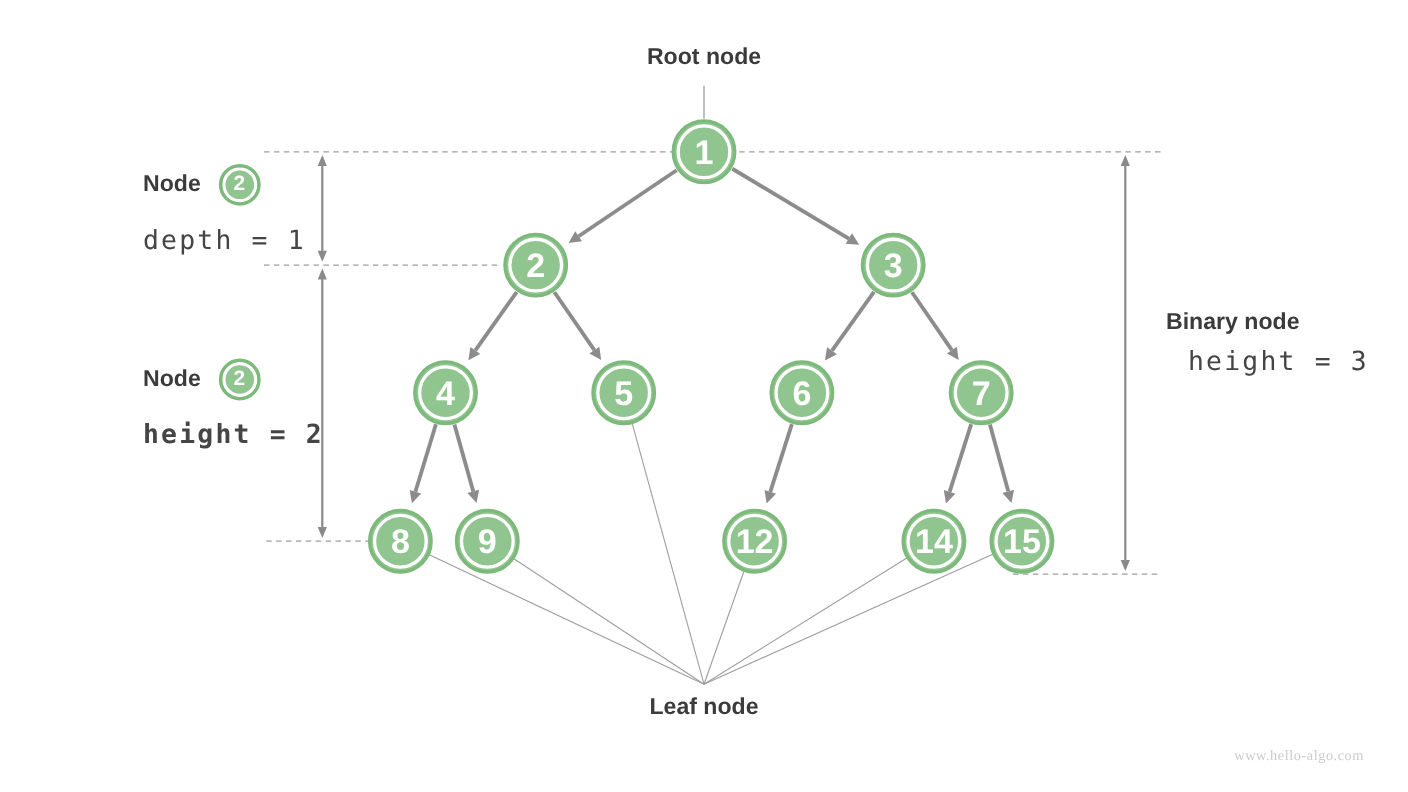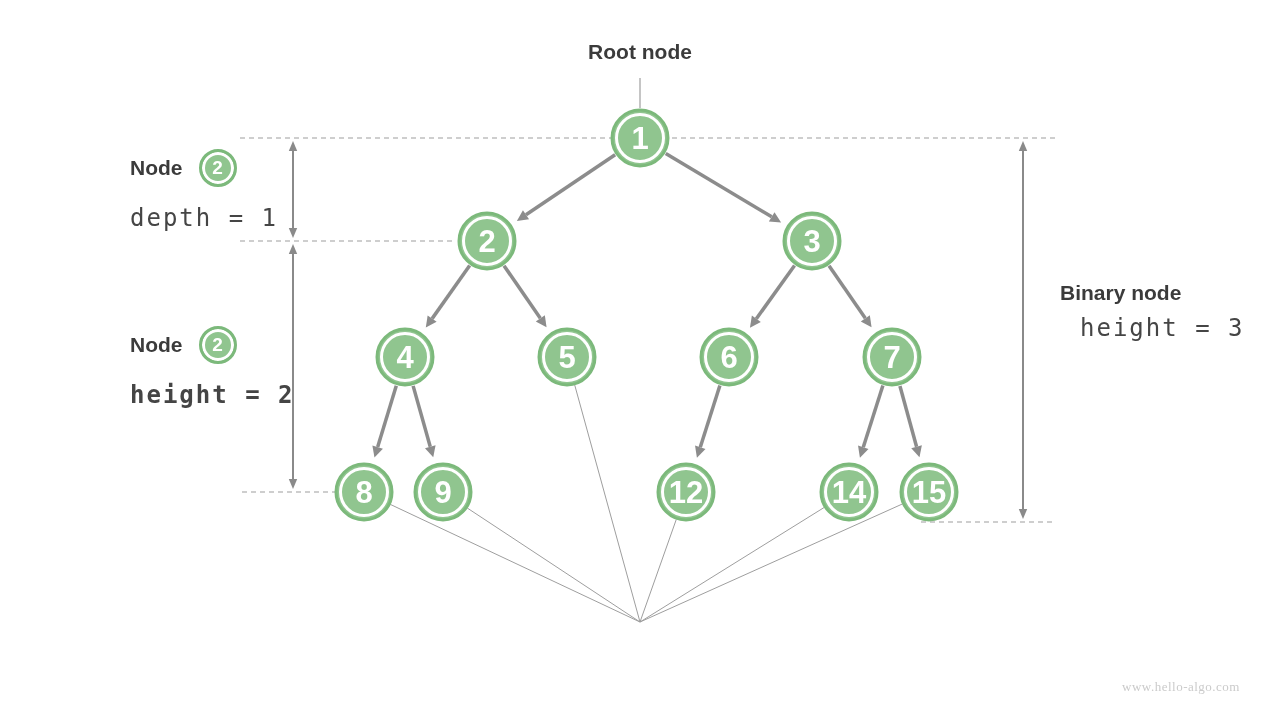--- a/index.html
+++ b/index.html
@@ -178,20 +178,21 @@
       </g>
       <g>
         <circle cx="929" cy="492" r="28" fill="#90C58F" stroke="#7CB97B" stroke-width="3"></circle>
         <circle cx="929" cy="492" r="23.5" fill="none" stroke="#ffffff" stroke-width="3"></circle>
         <text x="929" y="492" text-anchor="middle" dy="0.36em" class="node-num" fill="#FFFFFF">15</text>
       </g>
     </svg>
 
   <div class="abs bold-label centered-row" style="top: 40px;">Root node</div>
 
+  <div class="abs bold-label centered-row" style="top: 631px;">Leaf node</div>
 
   <div class="abs ann-row" style="left: 130px; top: 148px;">
     <span class="bold-label">Node</span>
     <span class="badge">
         <span>2</span>
       </span>
   </div>
   <div class="abs mono" style="left: 130px; top: 206px;">depth = 1</div>
 
   <div class="abs ann-row" style="left: 130px; top: 325px;">

